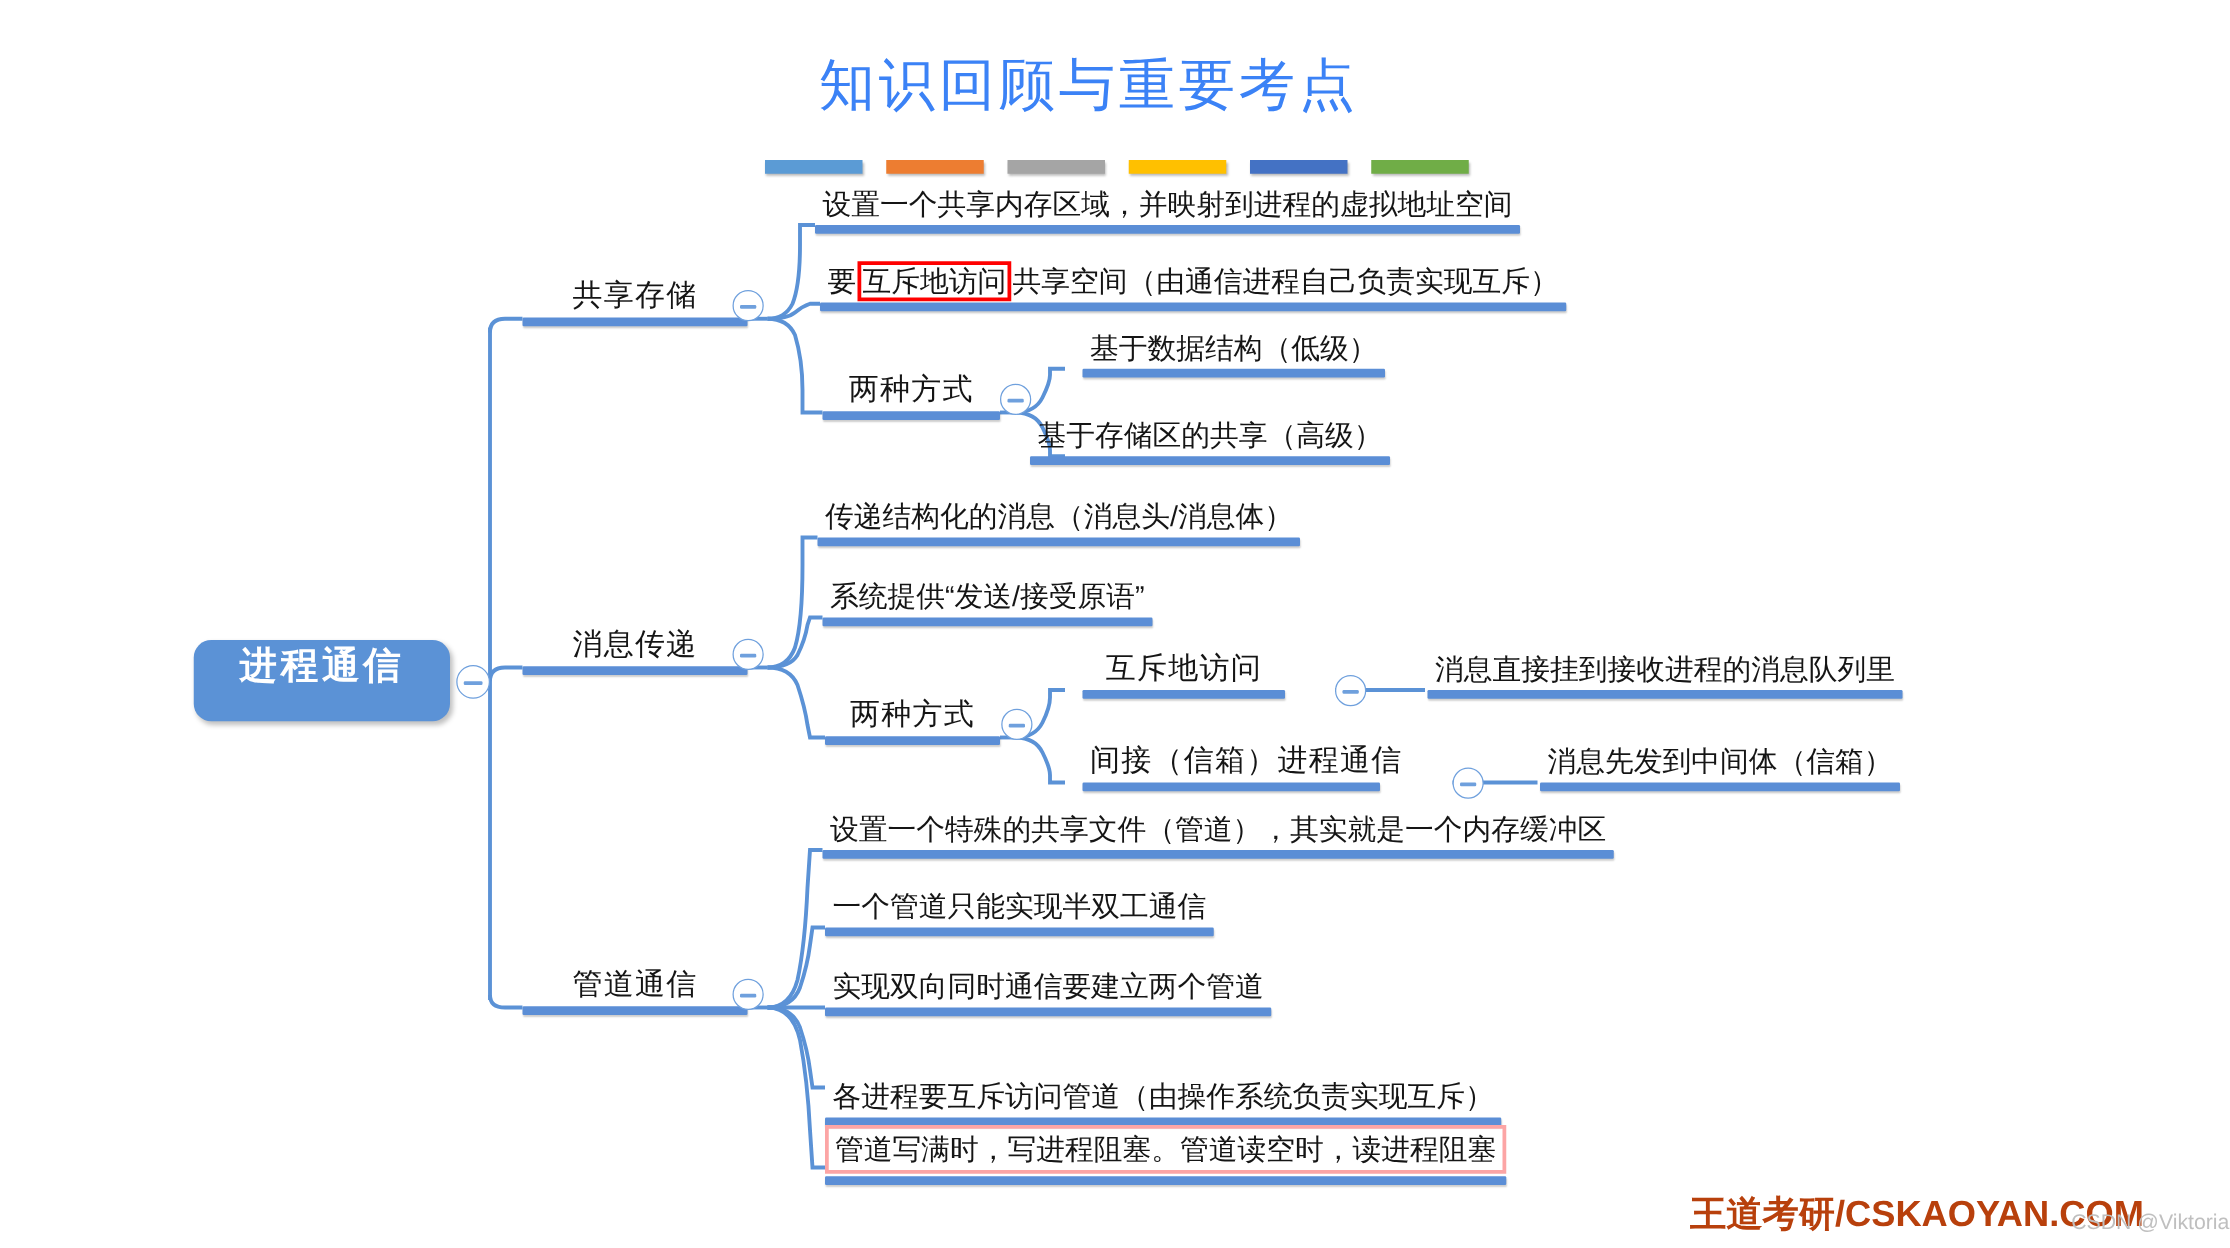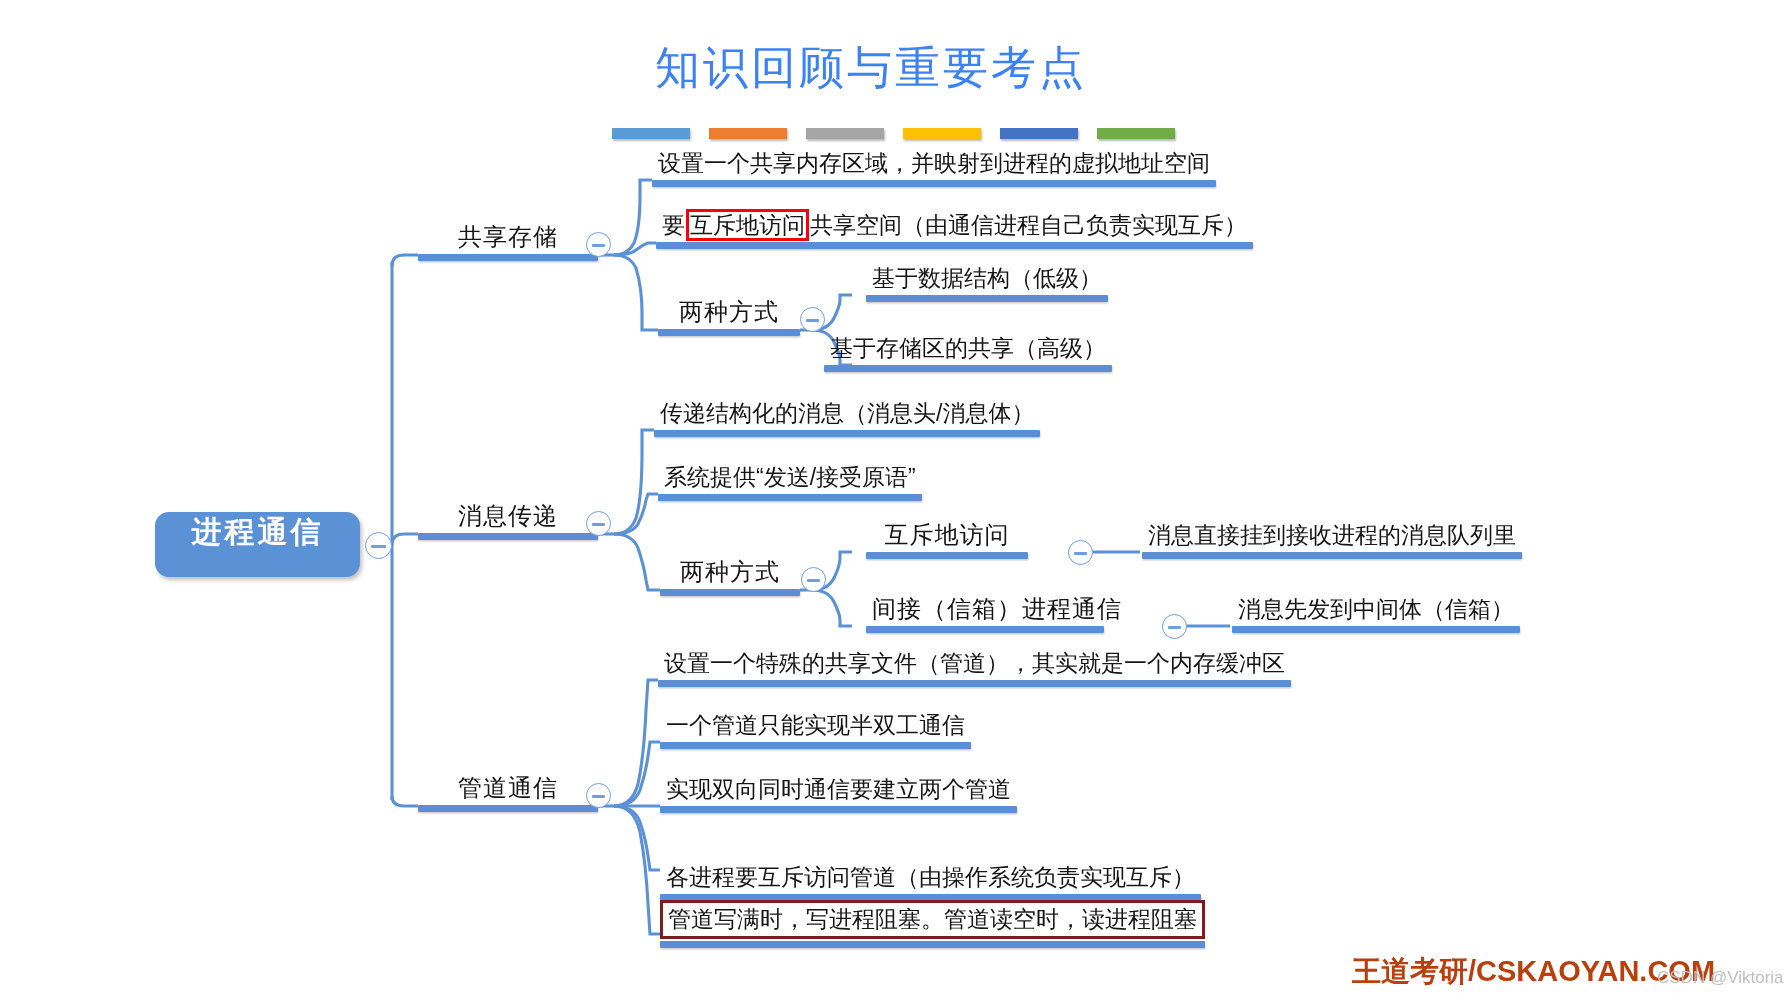--- a/index.html
+++ b/index.html
@@ -88,21 +88,21 @@
     height: 7px;
     background: #5b8ed6;
     border-radius: 1px;
     box-shadow: 0.5px 1.5px 1.5px rgba(0,0,0,0.20);
   }
   .node.branch .node-text {
     font-size: 24px;
     letter-spacing: 1px;
   }
   .node.boxed .node-text {
-    border: 3px solid #7f1d1d;
+    border: 3px solid #fca5a5;
     padding: 1px 5px 2px 5px;
   }
 
   
   .hl-box {
     border: 3px solid #ff0000;
     padding: 0 1px;
     margin: 0 1px;
   }
 

